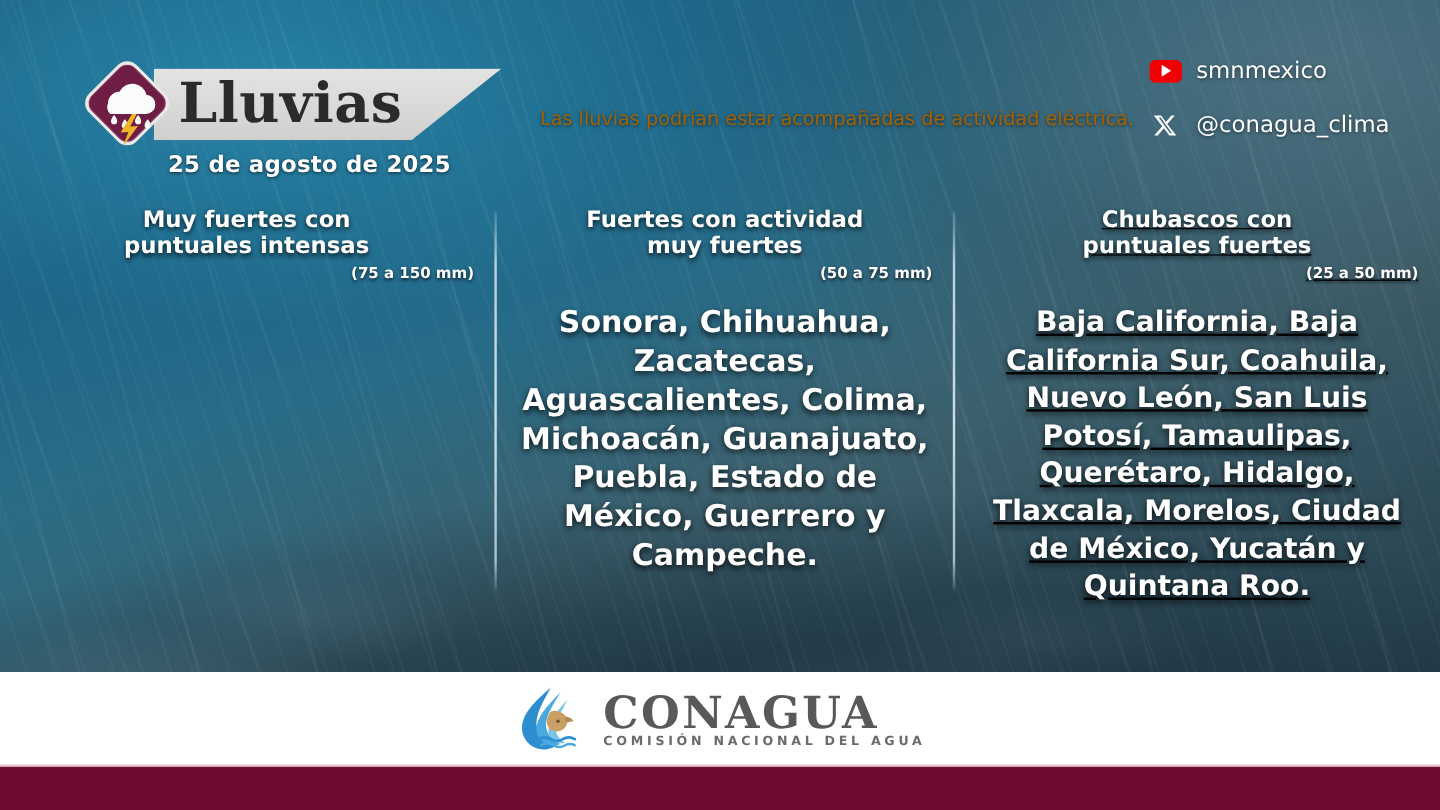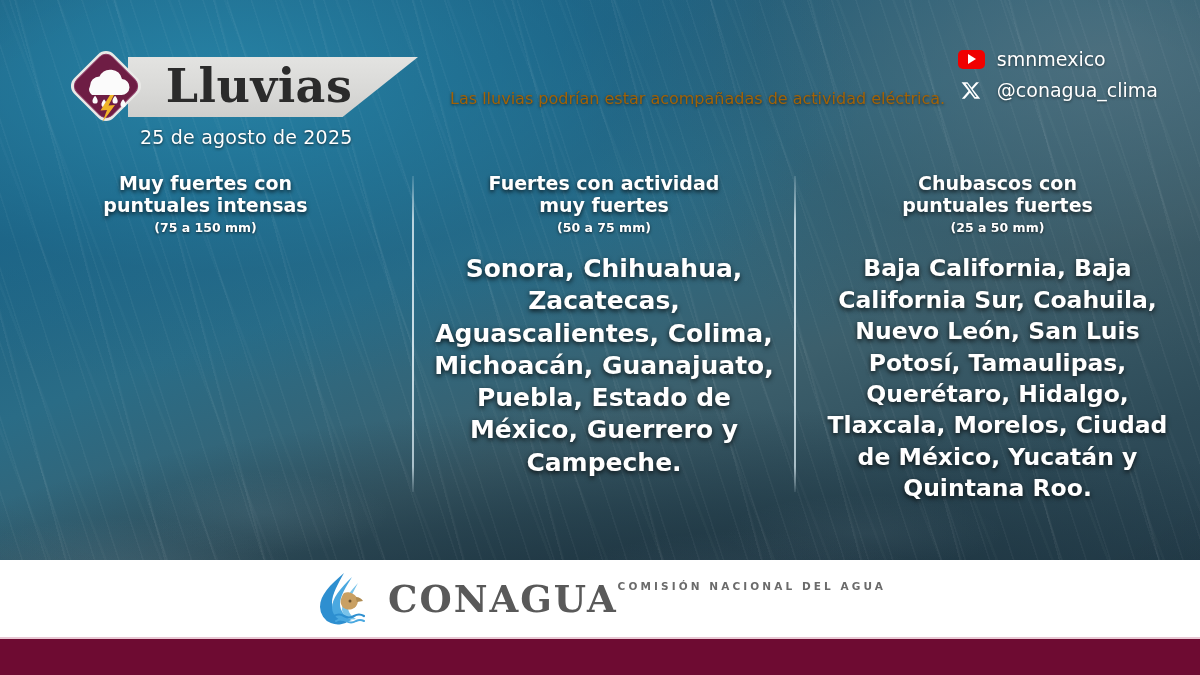--- a/index.html
+++ b/index.html
@@ -77,21 +77,21 @@
     left: 128px;
     top: 57px;
     width: 290px;
     height: 60px;
     background: linear-gradient(180deg, #e3e3e1 0%, #d9d9d7 55%, #cfcfcd 100%);
     clip-path: polygon(0 0, 100% 0, 74% 100%, 0 100%);
     box-shadow: 0 2px 5px rgba(0,0,0,0.35);
   }
   .banner-title {
     position: absolute;
-    left: 128px;
+    left: 111px;
     top: 50px;
     width: 262px;
     height: 72px;
     display: flex;
     align-items: center;
     justify-content: center;
     font-family: "DejaVu Serif", "Liberation Serif", serif;
     font-weight: bold;
     font-size: 46px;
     color: #2b2b2b;
@@ -102,21 +102,21 @@
     left: 64px;
     top: 44px;
     width: 84px;
     height: 84px;
   }
   .date-label {
     position: absolute;
     left: 140px;
     top: 126px;
     font-size: 19px;
-    font-weight: normal;
+    font-weight: bold;
     color: #ffffff;
     text-shadow: 0 1px 3px rgba(0,0,0,0.65);
     letter-spacing: .2px;
   }
   .subtitle {
     position: absolute;
     left: 450px;
     top: 89px;
     font-size: 16px;
     color: #a16207;
@@ -124,21 +124,21 @@
     white-space: nowrap;
   }
 
   
   .social {
     position: absolute;
     right: 42px;
     top: 48px;
     display: flex;
     flex-direction: column;
-    gap: 9px;
+    gap: 23px;
     align-items: flex-start;
   }
   .social-row {
     display: flex;
     align-items: center;
     gap: 12px;
   }
   .social-handle {
     font-size: 19px;
     color: #ffffff;
@@ -182,36 +182,37 @@
     display: flex;
   }
   .col {
     flex: 1;
     padding: 0 18px;
     box-sizing: border-box;
     text-align: center;
   }
   .col-1 { flex: 0 0 413px; padding-left: 16px; }
   .col-2 { flex: 0 0 382px; }
-  .col-3 { flex: 0 0 405px; }
+  .col-3 { flex: 0 0 405px; text-decoration: underline; }
 
   .col-head {
     font-size: 19px;
     font-weight: bold;
     line-height: 1.16;
     color: #ffffff;
     text-shadow: 0 2px 4px rgba(0,0,0,0.75);
     white-space: pre-line;
   }
   .col-range {
     margin-top: 4px;
     font-size: 12.5px;
     font-weight: bold;
     color: #ffffff;
     text-shadow: 0 1px 3px rgba(0,0,0,0.7);
+    text-align: right;
   }
   .col-body {
     margin-top: 18px;
     font-size: 25px;
     font-weight: bold;
     line-height: 1.29;
     color: #ffffff;
     text-shadow: 0 2px 5px rgba(0,0,0,0.8);
   }
   .col-3 .col-body { font-size: 23.5px; line-height: 1.34; }
@@ -237,21 +238,21 @@
     background: #ffffff;
     display: flex;
     align-items: center;
     justify-content: center;
   }
   .logo-wrap {
     display: flex;
     align-items: center;
     gap: 14px;
   }
-  .logo-text { display: flex; line-height: 1; }
+  .logo-text { display: flex; flex-direction: column; line-height: 1; }
   .logo-main {
     font-family: "DejaVu Serif", "Liberation Serif", serif;
     font-size: 37px;
     font-weight: bold;
     color: #595959;
     letter-spacing: 2px;
   }
   .logo-sub {
     margin-top: 0;
     font-size: 10.5px;

